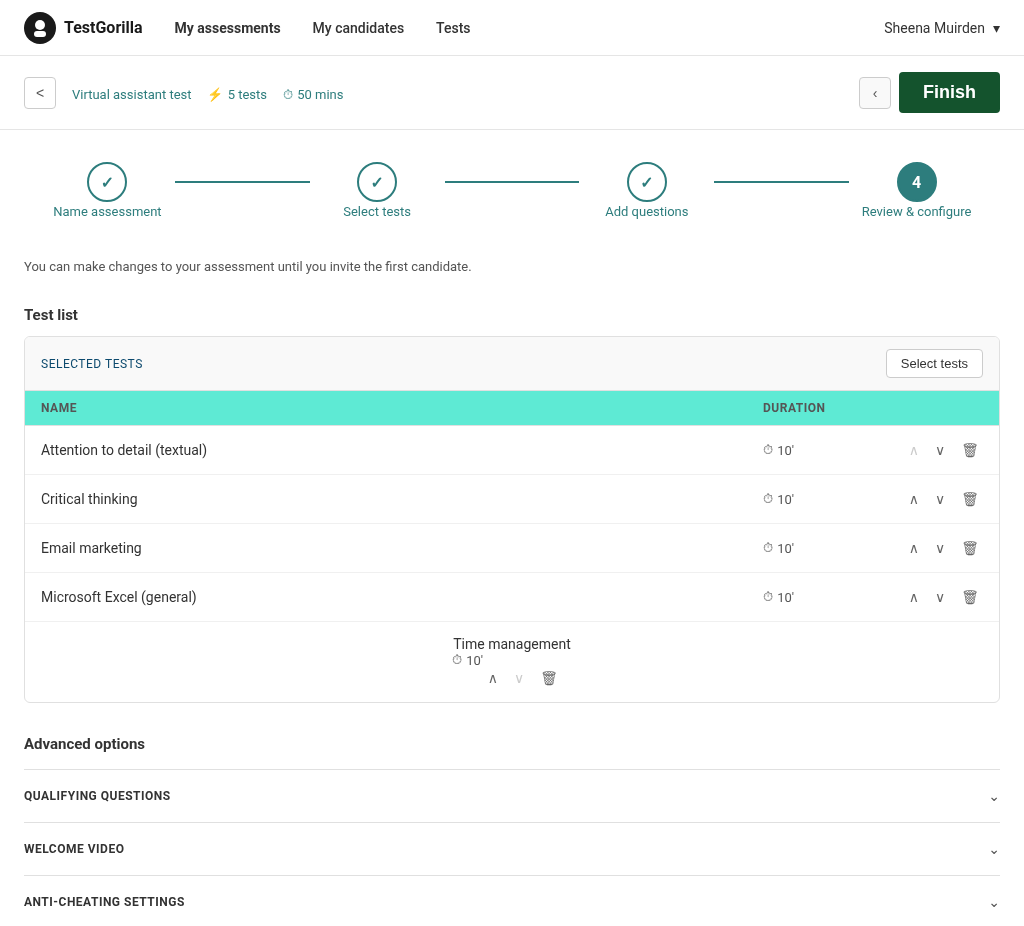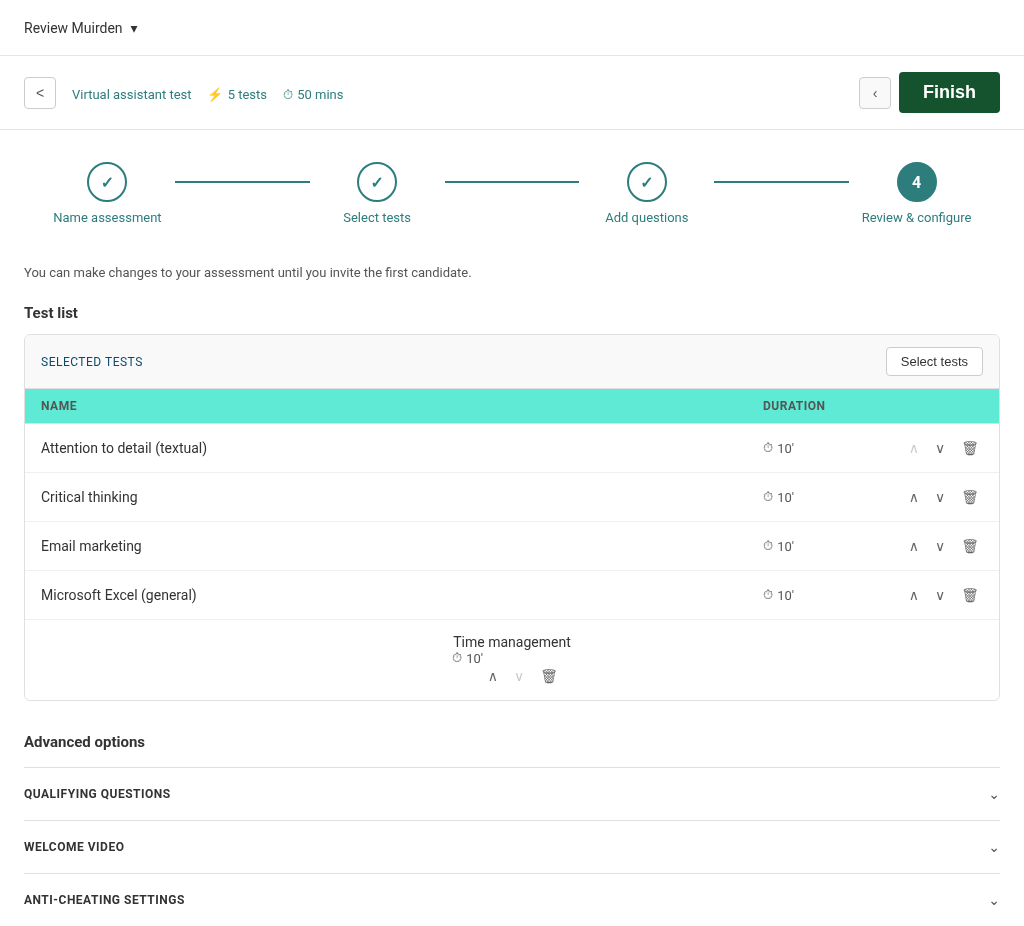--- a/index.html
+++ b/index.html
@@ -57,31 +57,31 @@
       display: flex; align-items: center; justify-content: center;
       font-size: 16px; font-weight: 700; z-index: 1; background: #fff;
     }
     .step-circle.done {
       border: 2px solid #2d7d7d; color: #2d7d7d;
     }
     .step-circle.active {
       border: 2px solid #2d7d7d; background: #2d7d7d; color: #fff;
     }
     .step-label {
-      margin-top: 8px; font-size: 13px; color: #2d7d7d; text-align: center; white-space: nowrap;
+      margin-top: 2px; font-size: 13px; color: #2d7d7d; text-align: center; white-space: nowrap;
     }
     .step-line {
       flex: 1; height: 2px; background: #2d7d7d; margin-top: 19px; align-self: flex-start;
     }
 
     
     .main-content { padding: 24px 24px; max-width: 1024px; }
 
     .review-title { font-weight: 700; font-size: 14px; margin-bottom: 4px; }
-    .review-subtitle { font-size: 13px; color: #555; margin-bottom: 24px; }
+    .review-subtitle { font-size: 13px; color: #555; margin-bottom: 32px; }
 
     .section-title { font-weight: 700; font-size: 15px; margin-bottom: 12px; }
 
     
     .test-list-container {
       border: 1px solid #e0e0e0; border-radius: 6px; overflow: hidden; margin-bottom: 32px;
     }
     .test-list-header {
       display: flex; align-items: center; justify-content: space-between;
       padding: 12px 16px; background: #f9f9f9; border-bottom: 1px solid #e0e0e0;
@@ -118,22 +118,36 @@
       display: flex; align-items: center; justify-content: space-between;
       padding: 18px 0; border-bottom: 1px solid #e0e0e0; cursor: pointer;
     }
     .advanced-item-label { font-weight: 700; font-size: 12px; letter-spacing: 0.5px; text-transform: uppercase; color: #333; }
     .chevron { font-size: 14px; color: #555; }
   </style>
 </head>
 <body>
 
 <nav class="navbar">
+  <div class="navbar-left">
+    <div class="logo">
+      <div class="logo-icon">
+        <svg width="22" height="22" viewBox="0 0 22 22" fill="none">
+          <circle cx="11" cy="8" r="5" fill="white"></circle>
+          <rect x="5" y="14" width="12" height="6" rx="3" fill="white"></rect>
+        </svg>
+      </div>
+      <span>TestGorilla</span>
+    </div>
+    <a class="nav-link active">My assessments</a>
+    <a class="nav-link">My candidates</a>
+    <a class="nav-link">Tests</a>
+  </div>
   <div class="navbar-right">
-    <span>Review Muirden</span>
+    <span>Sheena Muirden</span>
     <span>▾</span>
   </div>
 </nav>
 
 <div class="header-bar">
   <div class="header-left">
     <button class="back-btn">&lt;</button>
     <div>
       <div class="header-meta">
         <span class="header-meta-item">

